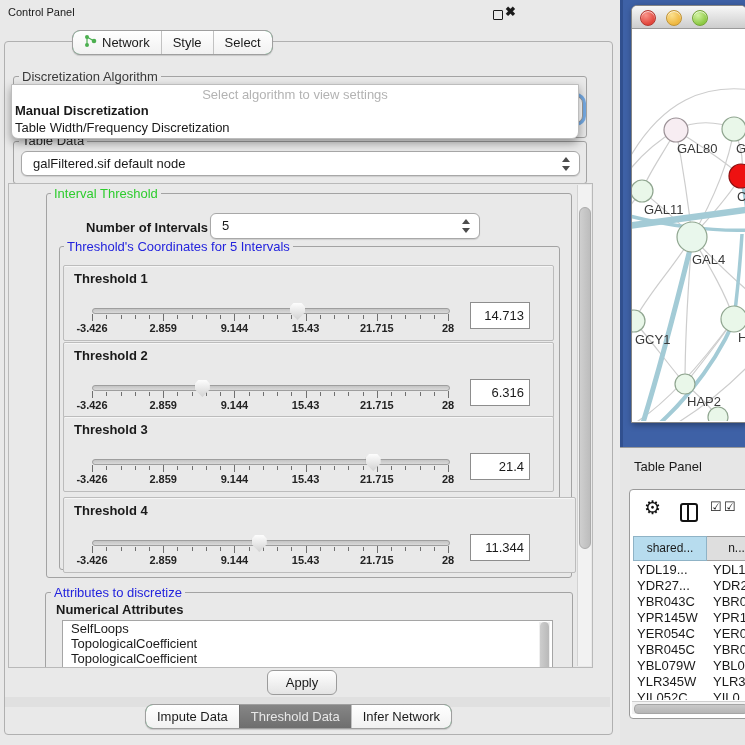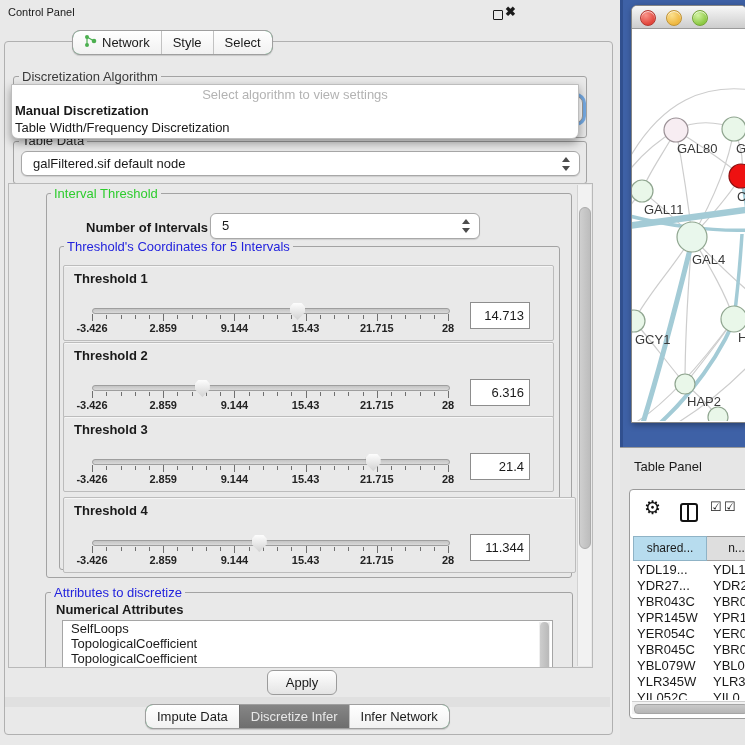--- a/index.html
+++ b/index.html
@@ -365,21 +365,21 @@
   </div>
 
   <div class="abs" id="apply-strip"></div>
   <div class="abs" id="apply-btn">Apply</div>
 
   <div class="abs segstrip" id="bottom-tabs">
       <div class="segtab">
         <span>Impute Data</span>
       </div>
       <div class="segtab sel">
-        <span>Discretize Infer</span>
+        <span>Threshold Data</span>
       </div>
       <div class="segtab">
         <span>Infer Network</span>
       </div>
     </div>
 
   <div class="abs" id="desktop"></div>
   <div class="abs" id="net-window">
     <div id="net-titlebar">
       <div class="light" id="light-close"></div>

